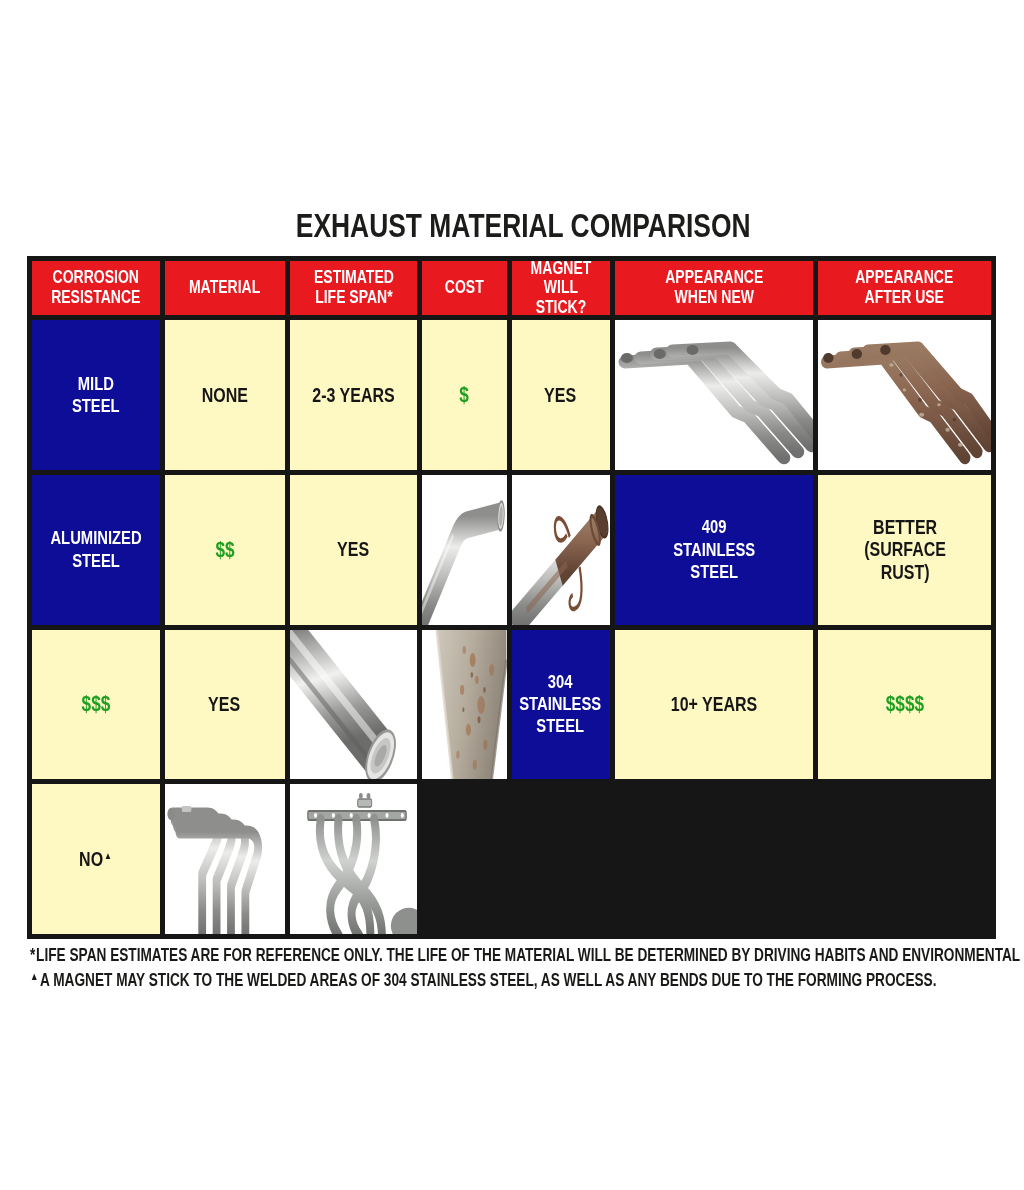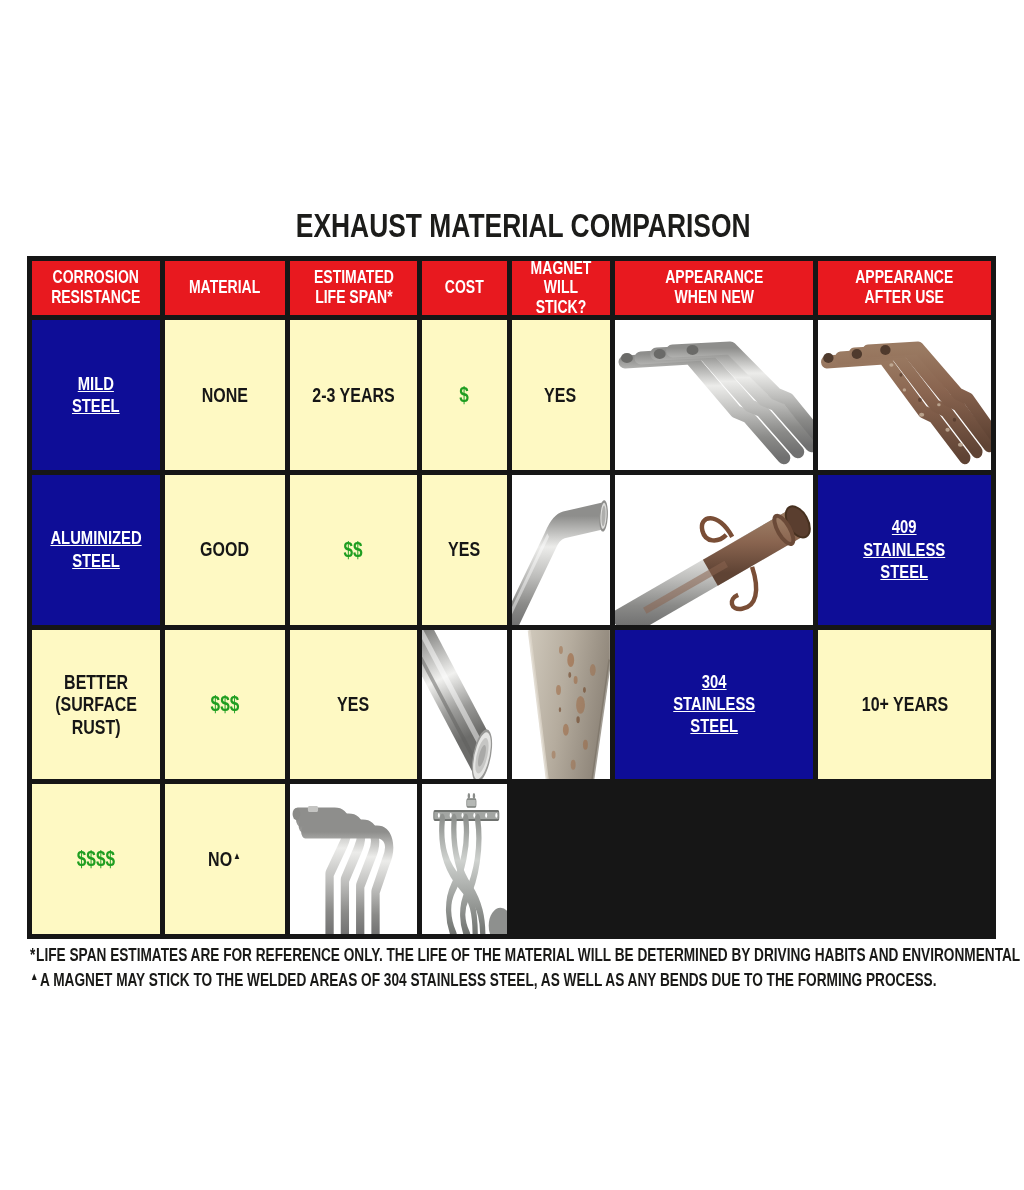--- a/index.html
+++ b/index.html
@@ -16,21 +16,21 @@
 
   .grid {
     position:absolute; left:27px; top:256px; width:969px; height:683px;
     background:#161616; display:grid; box-sizing:border-box;
     grid-template-columns:133fr 125fr 133fr 88fr 102fr 207fr 180fr;
     grid-template-rows:54px 1fr 1fr 1fr 1fr;
     gap:5px; padding:5px;
   }
   .cell { display:flex; align-items:center; justify-content:center; text-align:center; overflow:hidden; }
   .hdr  { background:#e8191f; color:#ffffff; font-weight:bold; font-size:17.5px; line-height:1.12; }
-  .mat  { background:#0e0d97; color:#ffffff; font-weight:bold; font-size:18.5px; line-height:1.2;text-decoration:underline; }
+  .mat  { background:#0e0d97; color:#ffffff; font-weight:bold; font-size:18.5px; line-height:1.2; }
   .val  { background:#fef9c3; color:#161616; font-weight:bold; font-size:20px; line-height:1.12; }
   .cost { color:#1f9e21; font-size:21.5px; }
   .photo{ background:#ffffff; }
   .photo svg { width:100%; height:100%; display:block; }
   sup.tri { font-size:10px; vertical-align:7px; margin-left:1px; }
 
   .footnotes { position:absolute; left:30px; top:945px; width:980px; color:#191917; font-weight:bold; font-size:17.5px; }
   .footnote { margin-bottom:4px; }
   .fn-marker { margin-right:1px; }
   .fn-marker.tri { font-size:11px; vertical-align:6px; margin-right:2px; }
@@ -156,23 +156,20 @@
         <circle cx="118" cy="80" r="2.2"></circle>
           <circle cx="158" cy="100" r="2"></circle>
           <circle cx="96" cy="55" r="1.8"></circle>
       </g>
     </svg>
   </div>
 
   <div class="cell mat">
       <span class="cond">ALUMINIZED
 STEEL</span>
-    </div>
-  <div class="cell val">
-      <span class="cond">GOOD</span>
     </div>
   <div class="cell val cost">
       <span class="cond">$$</span>
     </div>
   <div class="cell val">
       <span class="cond"><span>YES</span><sup class="tri"></sup></span>
     </div>
   <div class="cell photo">
     <svg viewBox="0 0 200 150" preserveAspectRatio="none" aria-label="New aluminized steel bent pipe">
       <path d="M-6,152 L78,66 Q90,52 106,50 L186,41" fill="none" stroke="url(#gSteel)" stroke-width="27"></path>

